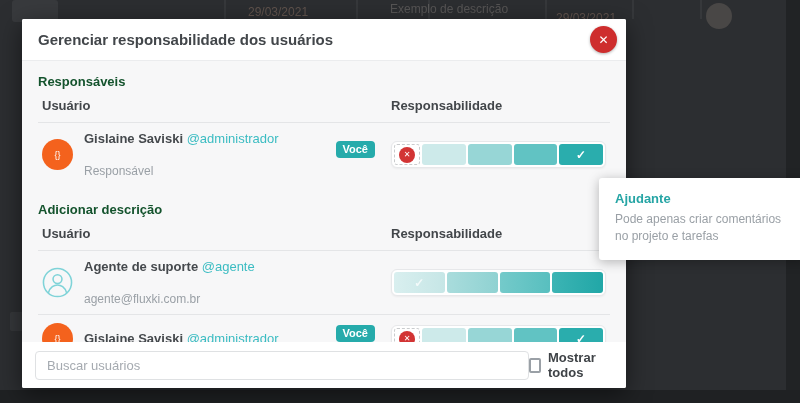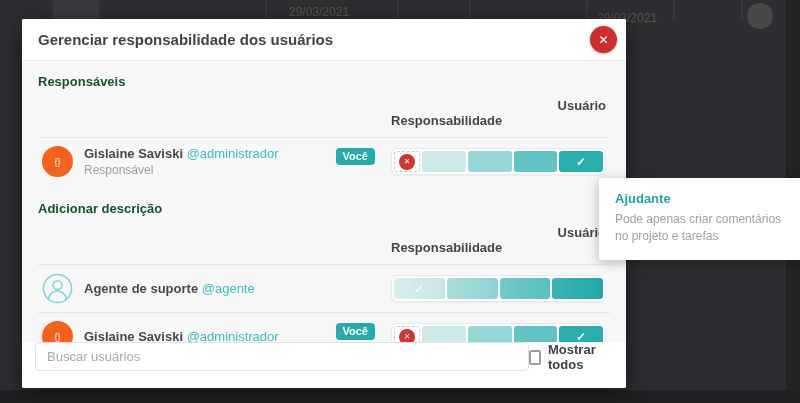--- a/index.html
+++ b/index.html
@@ -4,21 +4,21 @@
 <style>
   * { margin:0; padding:0; box-sizing:border-box; }
   html,body { width:800px; height:403px; }
   body {
     position:relative; overflow:hidden;
     background:#2c2e31;
     font-family:"Liberation Sans", sans-serif;
   }
 
   
-  .ghost { position:absolute; pointer-events:none;margin-left:41px; }
+  .ghost { position:absolute; pointer-events:none; }
   .ghost-btn-tl { left:12px; top:0; width:46px; height:22px; background:rgba(255,255,255,0.06); border-radius:3px; }
   .ghost-btn-bl { left:10px; top:312px; width:30px; height:19px; background:rgba(255,255,255,0.05); border-radius:2px; }
   .ghost-vline { top:0; width:2px; height:19px; background:rgba(255,255,255,0.05); }
   .gv1{left:224px}.gv2{left:356px}.gv3{left:428px}.gv4{left:545px}.gv5{left:632px}.gv6{left:700px}
   .ghost-text { color:rgba(175,140,120,0.40); font-size:12px; white-space:nowrap; }
   .ghost-date1 { left:248px; top:5px; }
   .ghost-desc { left:390px; top:1px; color:rgba(185,175,168,0.30); line-height:16px; }
   .ghost-date2 { left:556px; top:11px; }
   .ghost-avatar { left:706px; top:3px; width:26px; height:26px; border-radius:50%; background:rgba(150,135,125,0.28); }
   .edge-strip-r { position:absolute; right:0; top:0; width:14px; height:100%; background:#212325; }
@@ -36,35 +36,35 @@
   .close-btn {
     position:absolute; right:9px; top:7px; width:27px; height:27px; border-radius:50%;
     background:#ce2d2d; color:#fff; display:flex; align-items:center; justify-content:center;
     font-size:12px; cursor:pointer; box-shadow:0 1px 3px rgba(0,0,0,0.3);
   }
 
   .modal-body { flex:1 1 auto; background:#f7f7f8; padding:0 16px; overflow:hidden; }
 
   .section-title { padding:13px 0 0 0; font-size:13px; font-weight:bold; color:#14532d; }
   .section-title.second { padding-top:16px; }
-  .cols { display:flex; align-items:flex-end; padding:9px 4px 9px 4px;flex-direction:column; }
+  .cols { display:flex; align-items:flex-end; padding:9px 4px 9px 4px; }
   .col-user { flex:1; font-size:13px; font-weight:bold; color:#42464a; }
   .col-resp { width:255px; font-size:13px; font-weight:bold; color:#42464a;padding-left:40px; }
 
   .row { display:flex; align-items:center; border-top:1px solid #e4e5e7; padding:8px 4px; }
   .user-cell { flex:1; display:flex; align-items:center; gap:11px; }
   .avatar-orange {
     width:31px; height:31px; border-radius:50%; background:#f4621d; color:#fff;
     display:flex; align-items:center; justify-content:center; font-size:9px; flex:0 0 31px;
   }
   .avatar-agent { width:31px; height:31px; flex:0 0 31px; }
   .user-lines { display:flex; flex-direction:column; }
   .name-line { font-size:13px; color:#45494d; font-weight:bold; }
   .handle { color:#3bbcc2; font-weight:normal; cursor:pointer;margin-top:28px; }
-  .subtitle { font-size:12px; color:#9aa0a6; margin-top:2px; }
+  .subtitle { font-size:12px; color:#9aa0a6; margin-top:18px; }
 
   .resp-cell { width:255px; display:flex; align-items:flex-start; justify-content:flex-end; gap:16px; }
   .badge-voce {
     background:#26abab; color:#fff; font-size:11px; font-weight:bold;
     padding:3px 7px; border-radius:4px; line-height:1;
   }
   .seg-control {
     width:215px; height:27px; background:#fff; border:1px solid #e7e8ea; border-radius:6px;
     display:flex; align-items:center; padding:2px; gap:2px;
     box-shadow:0 1px 2px rgba(0,0,0,0.05); flex:0 0 215px;
@@ -76,21 +76,21 @@
     font-size:8px; display:flex; align-items:center; justify-content:center;
   }
   .s1{background:#cdeaea}.s2{background:#97d6d6}.s3{background:#61c3c3}.s4{background:#2aadad}
   .g1{background:linear-gradient(to right,#d9efef,#c6e6e6)}
   .g2{background:linear-gradient(to right,#a9dcdc,#8fd2d2)}
   .g3{background:linear-gradient(to right,#74caca,#58bfbf)}
   .g4{background:linear-gradient(to right,#3cb4b4,#21a7a7)}
   .check { color:#fff; font-size:12px; font-weight:bold; }
   .check-faded { color:rgba(255,255,255,0.75); }
 
-  .modal-footer { flex:0 0 46px; background:#fff; display:flex; align-items:flex-start; padding:0 13px; border-radius:0 0 2px 2px; }
+  .modal-footer { flex:0 0 46px; background:#fff; display:flex; align-items:center; padding:0 13px; border-radius:0 0 2px 2px; }
   .search-input {
     width:630px; height:29px; border:1px solid #dfe1e3; border-radius:4px;
     padding:0 11px; font-size:13px; color:#5a5f64; background:#fff; outline:none;
     font-family:"Liberation Sans", sans-serif;
   }
   .search-input::placeholder { color:#a5aab0; }
   .show-all { margin-left:auto; display:flex; align-items:center; gap:7px; cursor:pointer; }
   .checkbox { width:15px; height:15px; border:2px solid #9aa0a6; border-radius:2px; background:#fff; }
   .show-all-label { font-size:13px; font-weight:bold; color:#3f4347; }
 
@@ -108,21 +108,21 @@
 <body>
 
 <div class="ghost ghost-btn-tl"></div>
 <div class="ghost ghost-vline gv1"></div>
 <div class="ghost ghost-vline gv2"></div>
 <div class="ghost ghost-vline gv3"></div>
 <div class="ghost ghost-vline gv4"></div>
 <div class="ghost ghost-vline gv5"></div>
 <div class="ghost ghost-vline gv6"></div>
 <div class="ghost ghost-text ghost-date1">29/03/2021</div>
-<div class="ghost ghost-text ghost-desc"><br><span>com muitas palavras</span></div>
+<div class="ghost ghost-text ghost-desc"><span>Exemplo de descrição</span><br><span>com muitas palavras</span></div>
 <div class="ghost ghost-text ghost-date2">29/03/2021</div>
 <div class="ghost ghost-avatar"></div>
 <div class="ghost ghost-btn-bl"></div>
 <div class="edge-strip-r"></div>
 <div class="edge-strip-b"></div>
 
 <div class="modal">
   <div class="modal-header">
     <div class="modal-title">Gerenciar responsabilidade dos usuários</div>
     <div class="close-btn">
@@ -172,20 +172,21 @@
 
     <div class="row">
       <div class="user-cell">
         <svg class="avatar-agent" viewBox="0 0 32 32">
           <circle cx="16" cy="16" r="14.5" fill="none" stroke="#7fd3d8" stroke-width="1.6"></circle>
           <circle cx="16" cy="12.5" r="4.6" fill="none" stroke="#7fd3d8" stroke-width="1.6"></circle>
           <path d="M6.5 27 C8 20.5 13 18.6 16 18.6 C19 18.6 24 20.5 25.5 27" fill="none" stroke="#7fd3d8" stroke-width="1.6"></path>
         </svg>
         <div class="user-lines">
           <div class="name-line"><span>Agente de suporte</span> <span class="handle">@agente</span></div>
+          <div class="subtitle">agente@fluxki.com.br</div>
         </div>
       </div>
       <div class="resp-cell">
         <div class="seg-control">
           <div class="seg g1">
               <span class="check check-faded">✓</span>
             </div>
           <div class="seg g2"></div>
           <div class="seg g3"></div>
           <div class="seg g4"></div>

